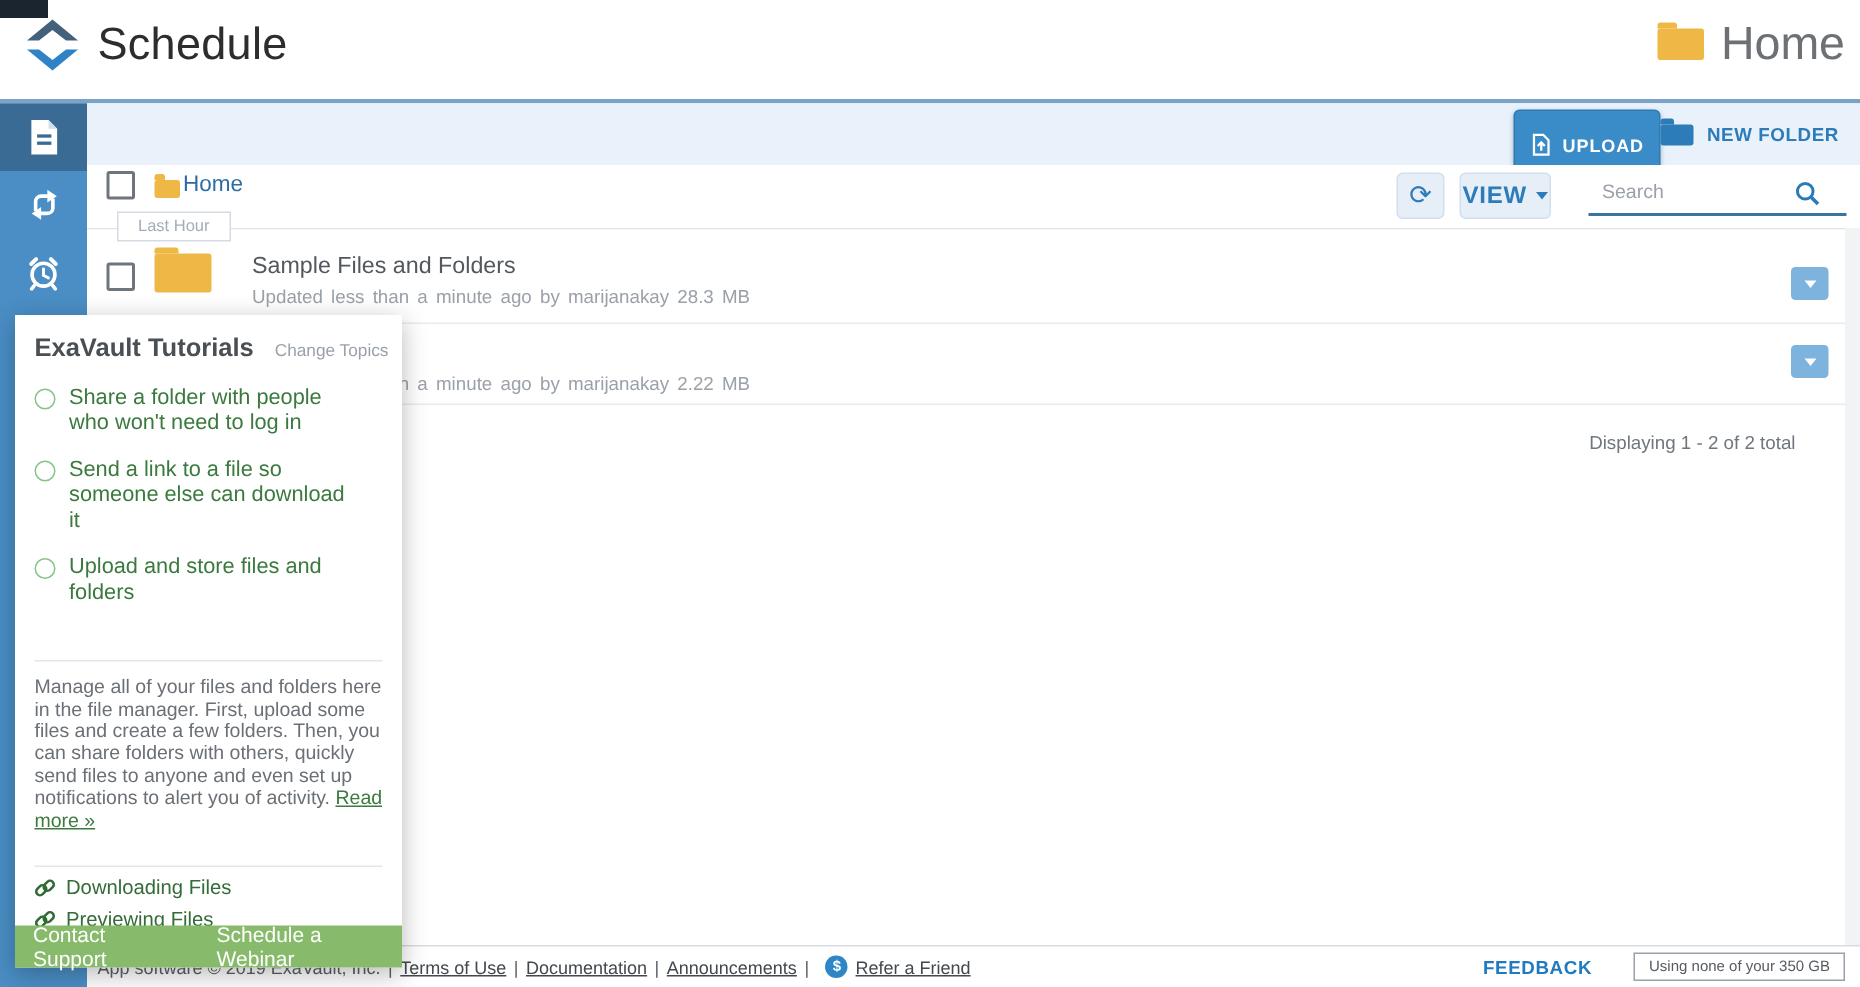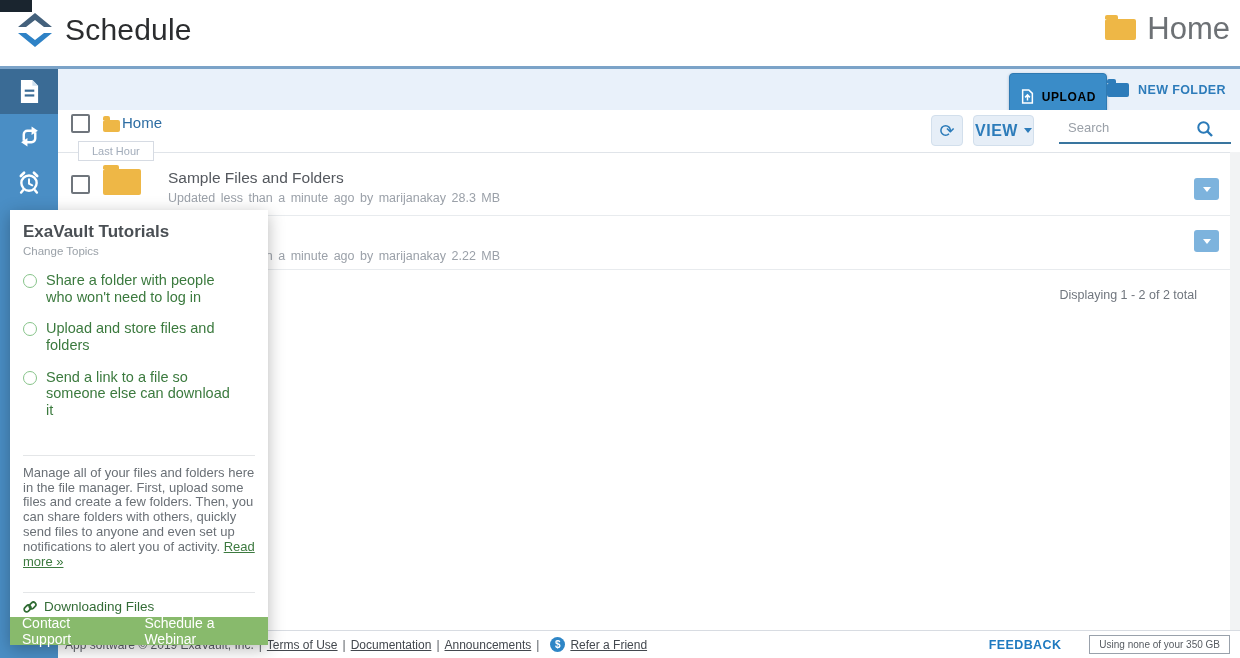--- a/index.html
+++ b/index.html
@@ -24,21 +24,21 @@
   .folder-blue { background:#2d7cba; width:22px; height:14px; }
 
   
   .sidebar { position:absolute; left:0; top:69px; bottom:0; width:58px; background:#4a8ec5; }
   .side-item { height:45px; display:flex; align-items:center; justify-content:center; cursor:pointer; }
   .side-item.active { background:#3a6b95; }
 
   
   .content { position:absolute; left:58px; top:69px; right:0; bottom:0; background:#fff; }
   .toolbar { position:absolute; top:0; left:0; right:0; height:41px; background:#e9f1fa; }
-  .btn-upload { position:absolute; right:133px; top:4px; height:47px; background:#3a8cc8; border:1px solid #2f7ab2; border-radius:4px; color:#000000; font-weight:bold; font-size:12px; letter-spacing:0.6px; display:flex; align-items:center; gap:7px; padding:0 10px; box-shadow:0 1px 3px rgba(40,80,120,.35); cursor:pointer; }
+  .btn-upload { position:absolute; right:133px; top:4px; height:47px; background:#3a8cc8; border:1px solid #2f7ab2; border-radius:4px; color:#ffffff; font-weight:bold; font-size:12px; letter-spacing:0.6px; display:flex; align-items:center; gap:7px; padding:0 10px; box-shadow:0 1px 3px rgba(40,80,120,.35); cursor:pointer; }
   .btn-newfolder { position:absolute; right:14px; top:9px; height:24px; display:flex; align-items:center; gap:9px; color:#2d7cba; font-weight:bold; font-size:12.5px; letter-spacing:0.4px; cursor:pointer; }
 
   .listarea { position:absolute; top:41px; left:0; right:0; bottom:28px; background:#fff; }
   .scroll-strip { position:absolute; right:0; top:42px; bottom:0; width:10px; background:#f2f3f4; }
 
   .checkbox { width:19px; height:19px; border:2px solid #6f757c; border-radius:2px; background:#fff; cursor:pointer; }
   .bc-check { position:absolute; left:13px; top:4px; }
   .bc-folder { position:absolute; left:45px; top:10px; }
   .bc-home { position:absolute; left:64px; top:4px; font-size:15px; color:#2d6da3; cursor:pointer; }
 
@@ -80,21 +80,21 @@
   .footer { position:absolute; left:58px; right:0; bottom:0; height:28px; background:#fff; border-top:1px solid #d8dce2; display:flex; align-items:center; padding-left:7px; font-size:12px; color:#5b6066; white-space:nowrap; }
   .fsep { margin:0 5px; color:#5b6066; }
   .flink { text-decoration:underline; color:#43484e; cursor:pointer; }
   .refer-icon { width:15px; height:15px; border-radius:50%; background:#2e86c6; color:#fff; font-size:10px; font-weight:bold; display:inline-flex; align-items:center; justify-content:center; margin:0 5px 0 6px; }
   .footer-right { position:absolute; right:10px; top:0; height:27px; display:flex; align-items:center; gap:28px; }
   .feedback { color:#1f7ac0; font-weight:bold; font-size:12.5px; letter-spacing:0.4px; cursor:pointer; }
   .usage { border:1px solid #99a1ab; padding:3px 9px; font-size:10px; color:#565b61; background:#fff; }
 
   
   .popup { position:absolute; left:10px; top:210px; width:258px; height:435px; background:#fff; box-shadow:0 4px 16px rgba(0,0,0,.28); z-index:50; }
-  .popup-head { display:flex; justify-content:space-between; align-items:flex-start; padding:12px 9px 0 13px;flex-direction:column; }
+  .popup-head { display:flex; justify-content:space-between; align-items:center; padding:12px 9px 0 13px; }
   .popup-title { font-size:17px; font-weight:bold; color:#4a4f54; }
   .change-topics { font-size:11.5px; color:#9aa1a8; margin-top:3px; cursor:pointer; }
   .topic { display:flex; gap:9px; margin:15px 31px 0 13px; align-items:flex-start; cursor:pointer; }
   .topic:first-of-type { margin-top:13px; }
   .radio { width:14px; height:14px; border:1.5px solid #87c48a; border-radius:50%; flex:0 0 auto; margin-top:2px; background:#fff; }
   .topic-label { font-size:14.5px; line-height:1.15; color:#3b7a3e; }
   .popup-div { border-top:1px solid #e4e6e8; margin:0 13px; }
   .div1 { margin-top:36px; }
   .div2 { margin-top:23px; }
   .popup-para { margin:10px 13px 0 13px; font-size:13px; line-height:1.14; color:#6a7076; }
@@ -243,25 +243,25 @@
       <span class="popup-title">ExaVault Tutorials</span>
       <span class="change-topics">Change Topics</span>
     </div>
 
     <div class="topic">
       <span class="radio"></span>
       <span class="topic-label">Share a folder with people who won't need to log in</span>
     </div>
     <div class="topic">
       <span class="radio"></span>
-      <span class="topic-label">Upload and store files and folders</span>
+      <span class="topic-label">Send a link to a file so someone else can download it</span>
     </div>
     <div class="topic">
       <span class="radio"></span>
-      <span class="topic-label">Send a link to a file so someone else can download it</span>
+      <span class="topic-label">Upload and store files and folders</span>
     </div>
 
     <div class="popup-div div1"></div>
 
     <div class="popup-para">
       <span>Manage all of your files and folders here in the file manager. First, upload some files and create a few folders. Then, you can share folders with others, quickly send files to anyone and even set up notifications to alert you of activity.</span>
       <span class="read-more">Read more »</span>
     </div>
 
     <div class="popup-div div2"></div>

